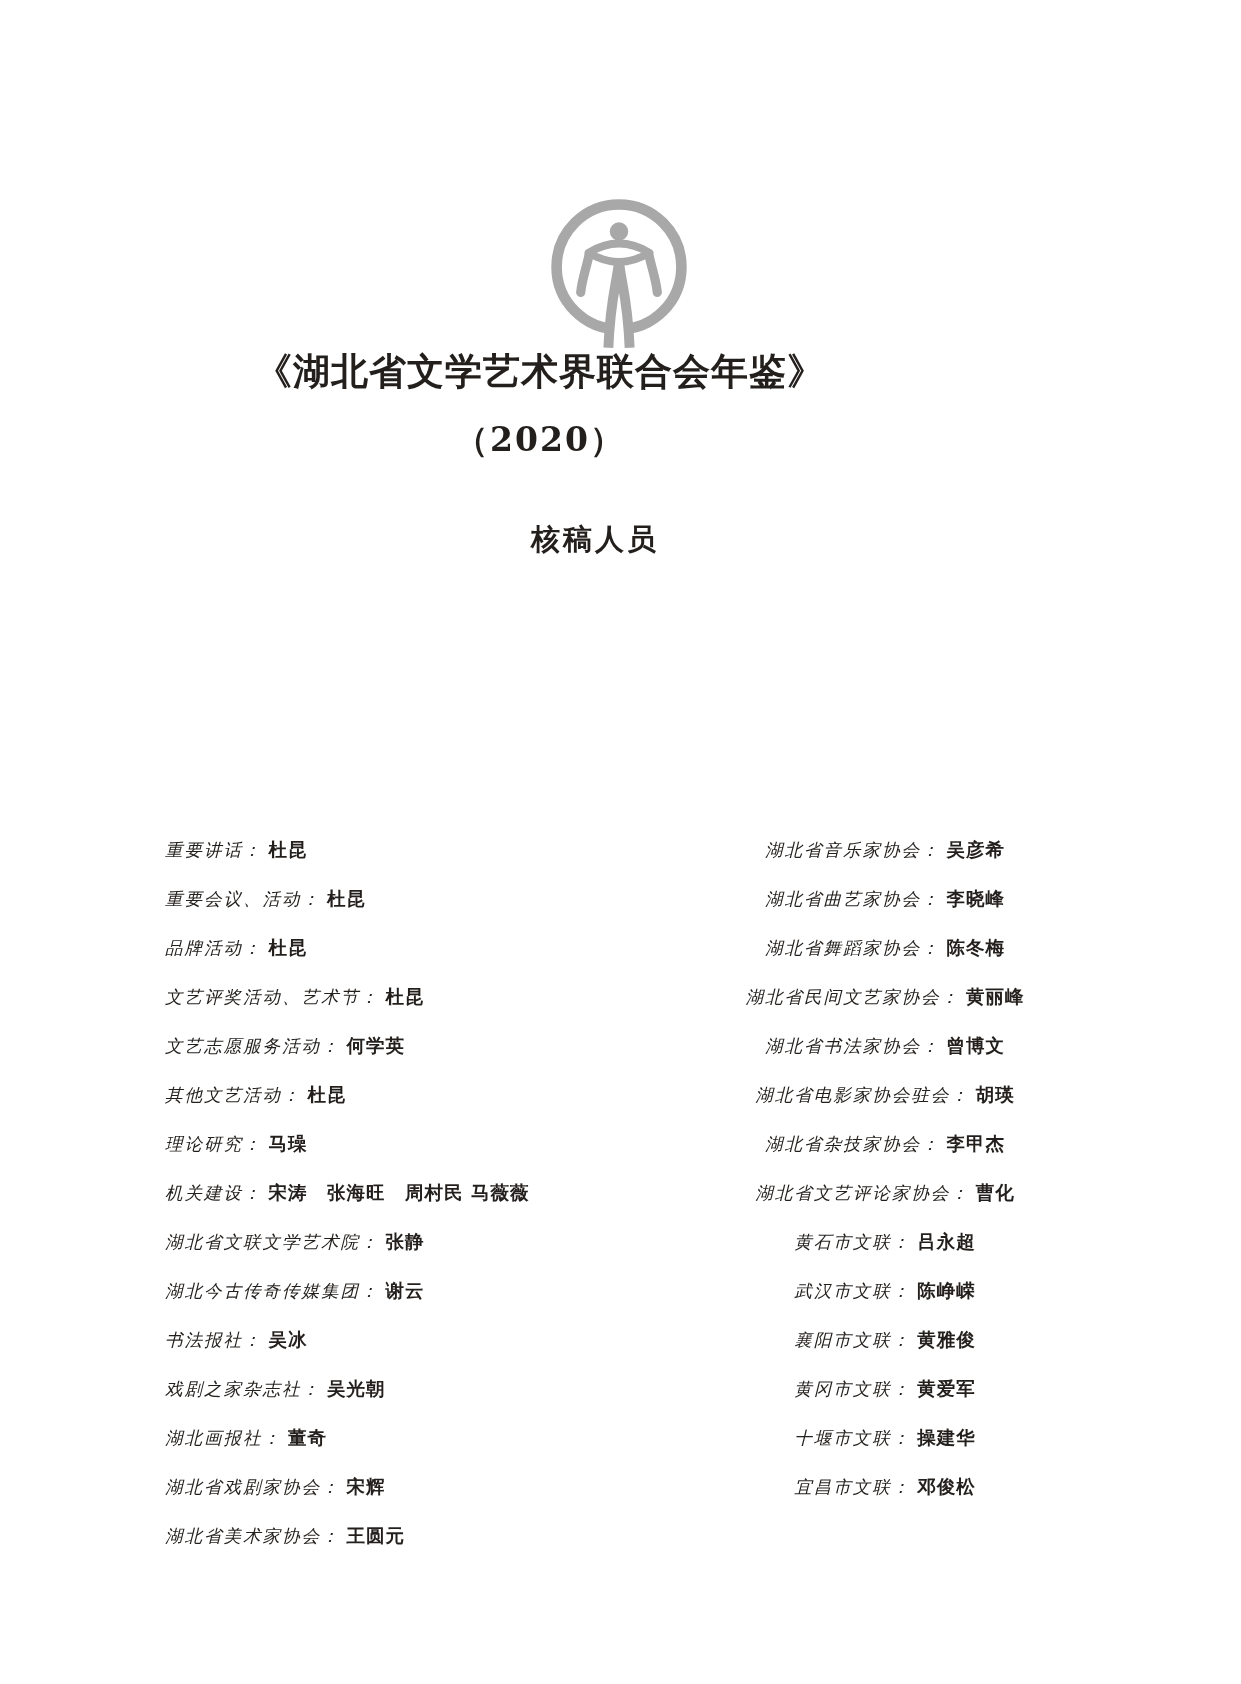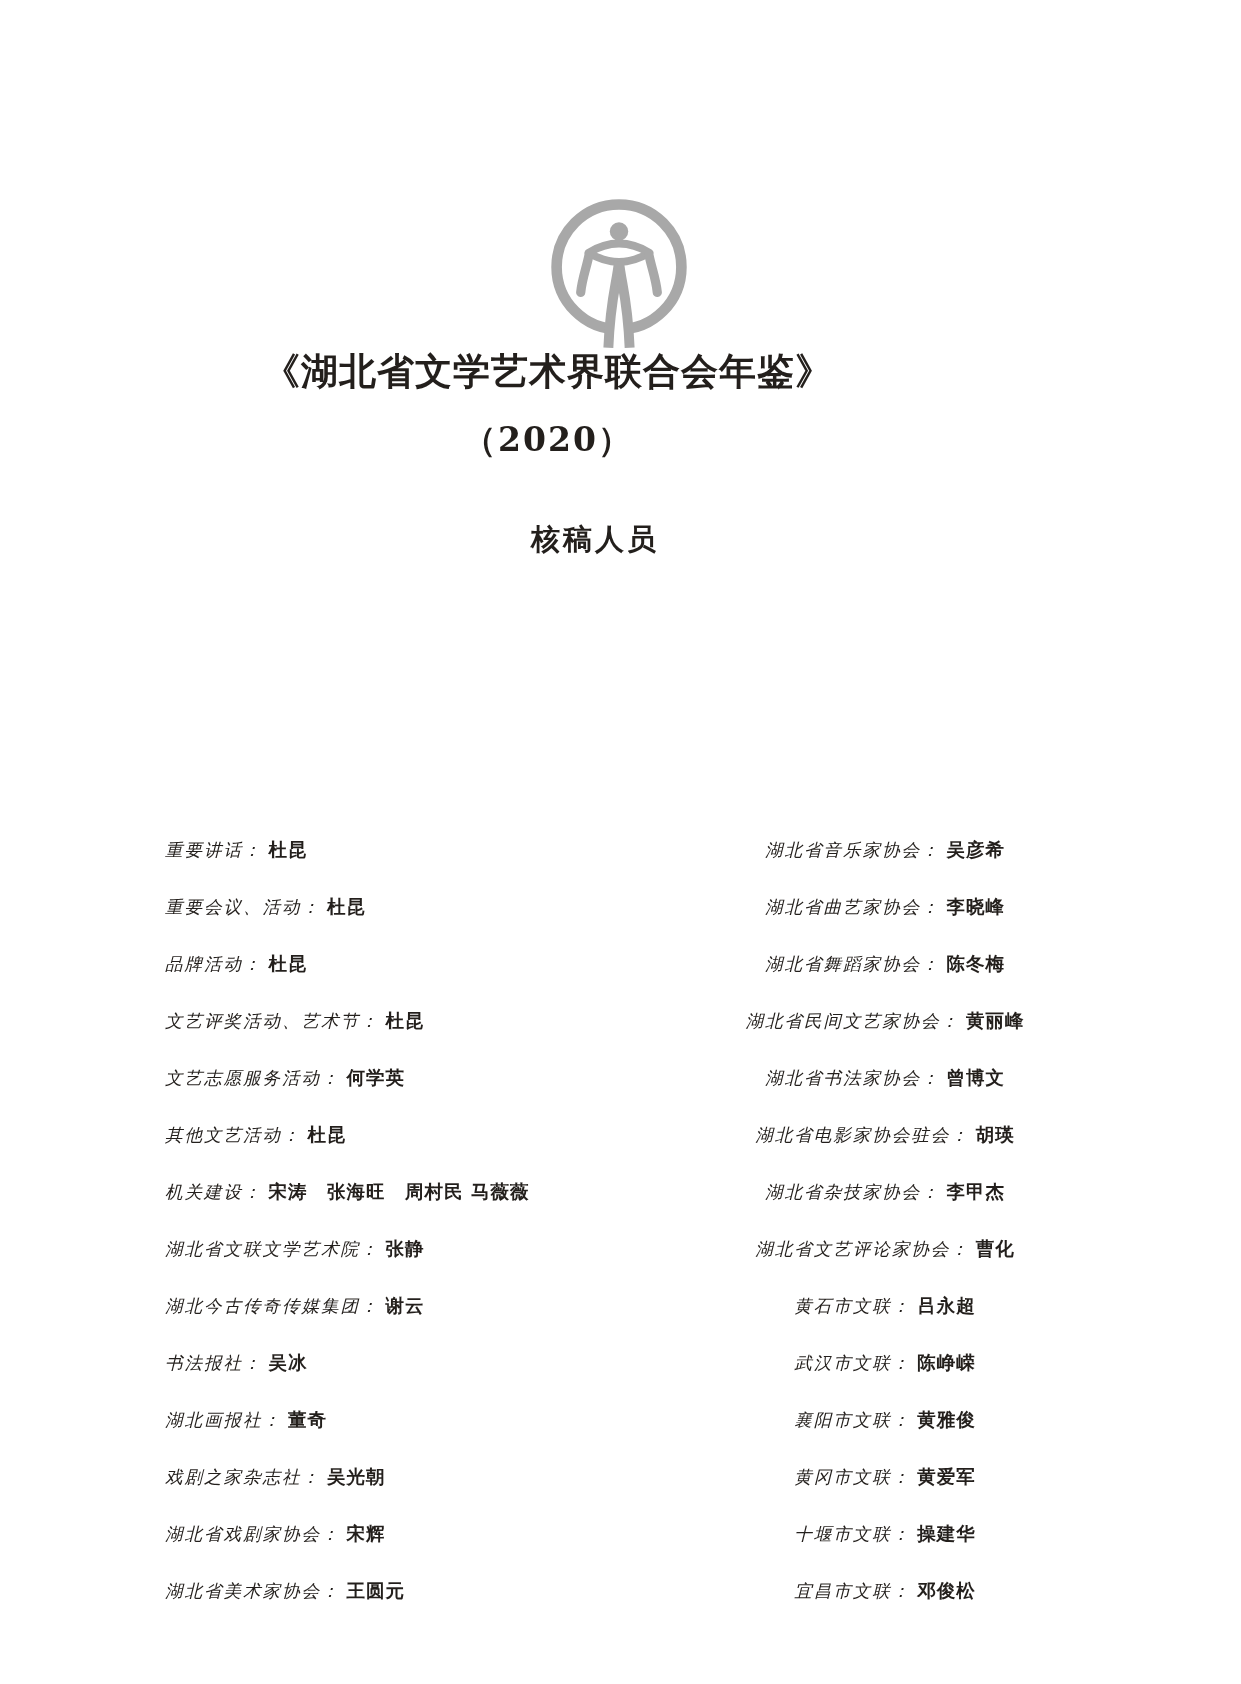--- a/index.html
+++ b/index.html
@@ -22,21 +22,21 @@
   }
   .logo-wrap {
     position: absolute;
     left: 545px;
     top: 196px;
     width: 148px;
     height: 156px;
   }
   .title-block {
     position: absolute;
-    left: 16px;
+    left: 8px;
     top: 348px;
     width: 1064px;
     text-align: center;
   }
   .title-line1 {
     font-size: 37px;
     font-weight: 700;
     letter-spacing: 1px;
     line-height: 1.25;
   }
@@ -60,21 +60,21 @@
     position: absolute;
     top: 840px;
     left: 0;
     width: 1241px;
   }
   .col {
     position: absolute;
     top: 0;
     display: flex;
     flex-direction: column;
-    gap: 37px;
+    gap: 29px;
   }
   .col-left  { left: 165px; width: 440px; }
   .col-right { left: 645px; width: 480px; align-items: center; }
   .entry {
     font-size: 17.5px;
     line-height: 19px;
     white-space: nowrap;
   }
   .entry-label {
     font-style: italic;       
@@ -122,26 +122,27 @@
   <div class="section-heading">核稿人员</div>
 
   <div class="columns">
     <div class="col col-left">
         <div class="entry"><span class="entry-label">重要讲话：</span><span class="entry-name">杜昆</span></div>
         <div class="entry"><span class="entry-label">重要会议、活动：</span><span class="entry-name">杜昆</span></div>
         <div class="entry"><span class="entry-label">品牌活动：</span><span class="entry-name">杜昆</span></div>
         <div class="entry"><span class="entry-label">文艺评奖活动、艺术节：</span><span class="entry-name">杜昆</span></div>
         <div class="entry"><span class="entry-label">文艺志愿服务活动：</span><span class="entry-name">何学英</span></div>
         <div class="entry"><span class="entry-label">其他文艺活动：</span><span class="entry-name">杜昆</span></div>
+        <div class="entry"><span class="entry-label">理论研究：</span><span class="entry-name">马璪</span></div>
         <div class="entry"><span class="entry-label">机关建设：</span><span class="entry-name">宋涛　张海旺　周村民 马薇薇</span></div>
         <div class="entry"><span class="entry-label">湖北省文联文学艺术院：</span><span class="entry-name">张静</span></div>
         <div class="entry"><span class="entry-label">湖北今古传奇传媒集团：</span><span class="entry-name">谢云</span></div>
         <div class="entry"><span class="entry-label">书法报社：</span><span class="entry-name">吴冰</span></div>
+        <div class="entry"><span class="entry-label">戏剧之家杂志社：</span><span class="entry-name">吴光朝</span></div>
         <div class="entry"><span class="entry-label">湖北画报社：</span><span class="entry-name">董奇</span></div>
-        <div class="entry"><span class="entry-label">戏剧之家杂志社：</span><span class="entry-name">吴光朝</span></div>
         <div class="entry"><span class="entry-label">湖北省戏剧家协会：</span><span class="entry-name">宋辉</span></div>
         <div class="entry"><span class="entry-label">湖北省美术家协会：</span><span class="entry-name">王圆元</span></div>
       </div>
     <div class="col col-right">
         <div class="entry"><span class="entry-label">湖北省音乐家协会：</span><span class="entry-name">吴彦希</span></div>
         <div class="entry"><span class="entry-label">湖北省曲艺家协会：</span><span class="entry-name">李晓峰</span></div>
         <div class="entry"><span class="entry-label">湖北省舞蹈家协会：</span><span class="entry-name">陈冬梅</span></div>
         <div class="entry"><span class="entry-label">湖北省民间文艺家协会：</span><span class="entry-name">黄丽峰</span></div>
         <div class="entry"><span class="entry-label">湖北省书法家协会：</span><span class="entry-name">曾博文</span></div>
         <div class="entry"><span class="entry-label">湖北省电影家协会驻会：</span><span class="entry-name">胡瑛</span></div>

